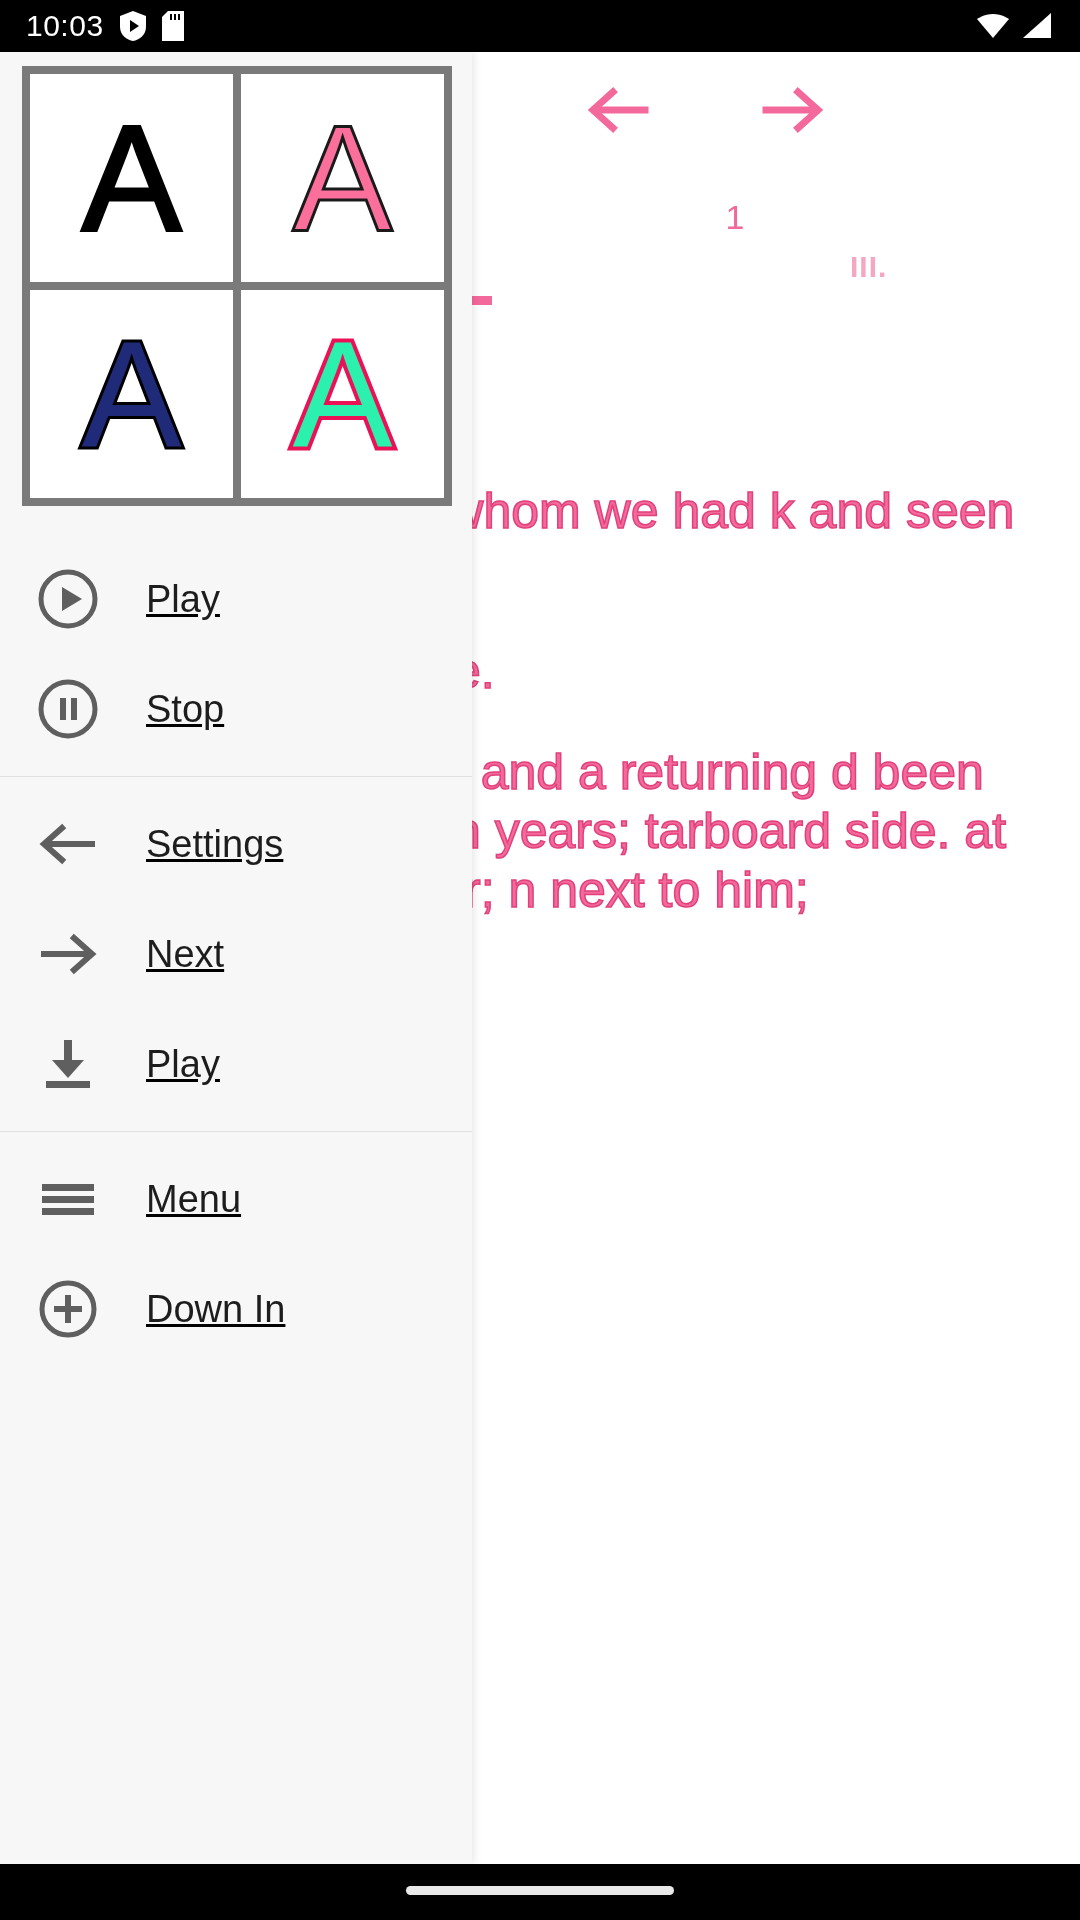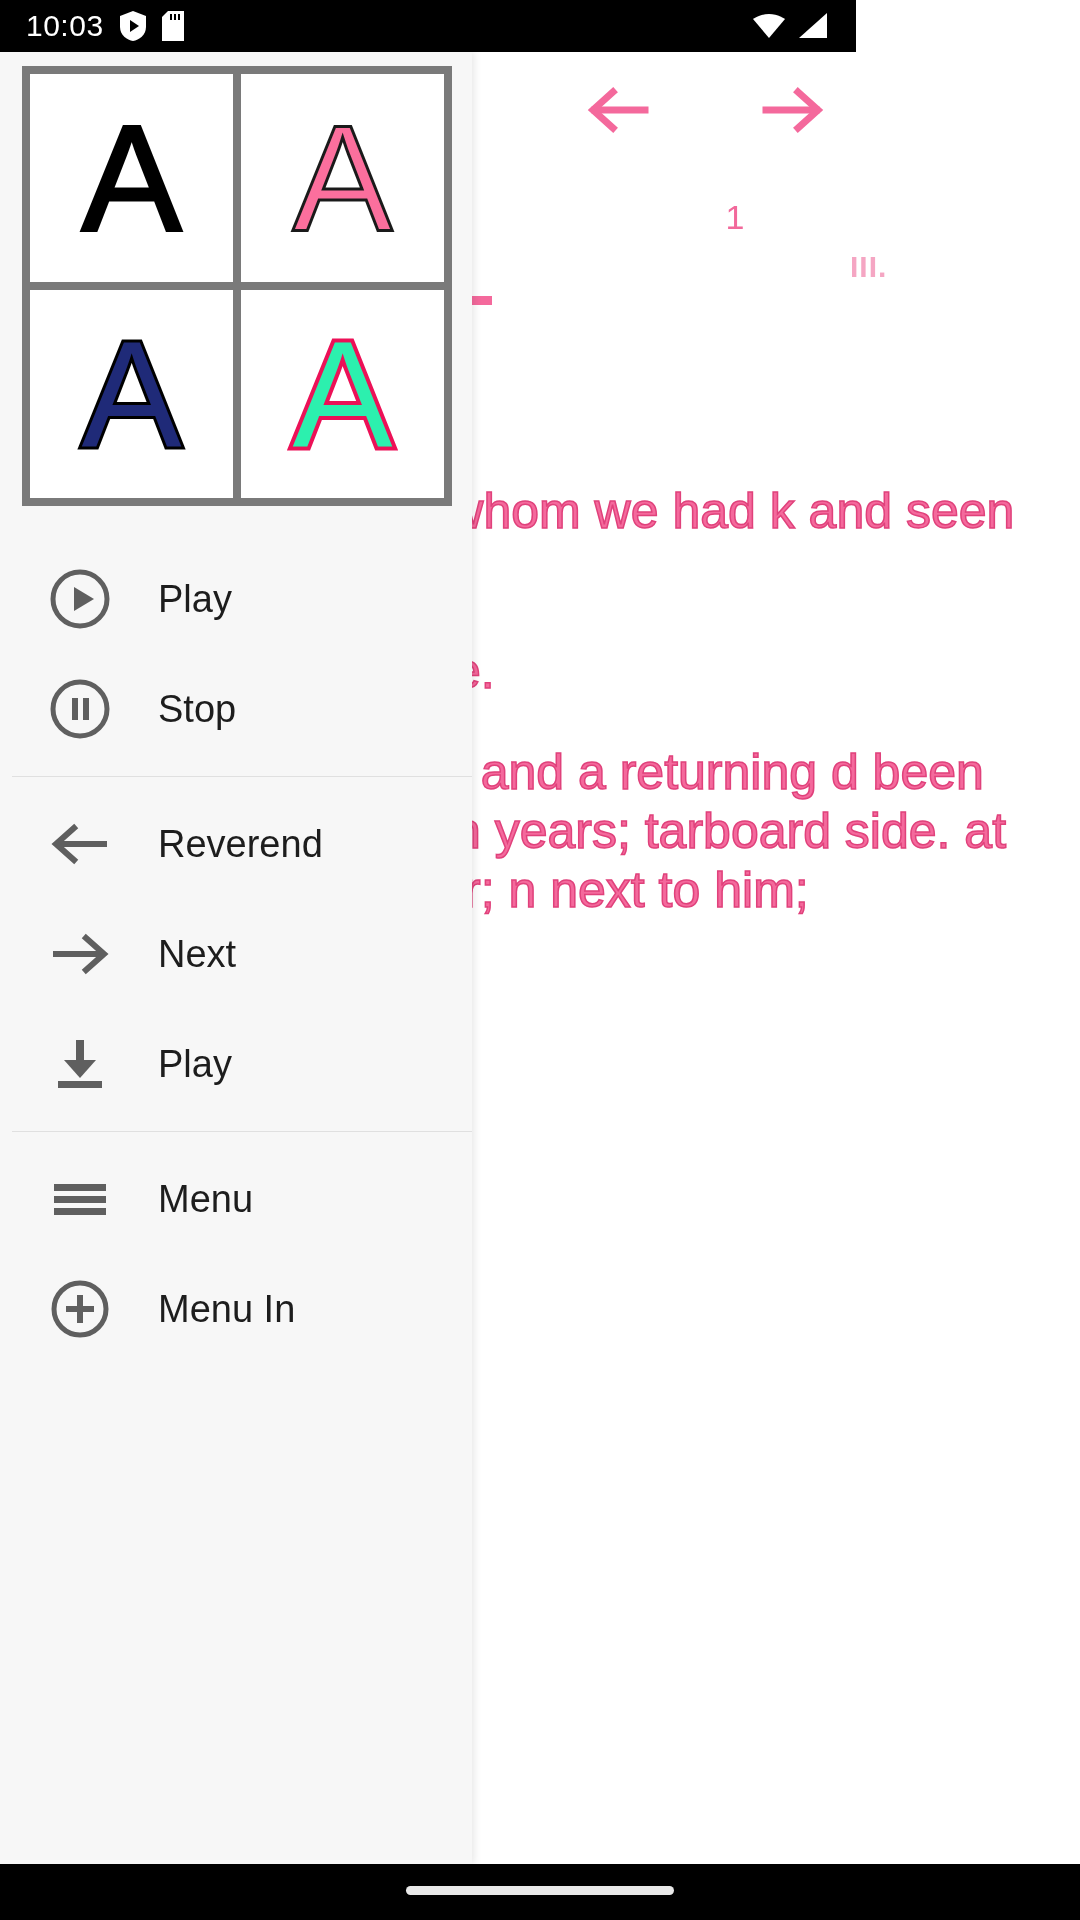--- a/index.html
+++ b/index.html
@@ -6,21 +6,21 @@
   html, body {
     width:1080px; height:1920px;
     background:#ffffff;
     font-family:"Liberation Sans", sans-serif;
     overflow:hidden;
   }
   #screen { position:relative; width:1080px; height:1920px; overflow:hidden; background:#fff; }
 
   
   .statusbar{
-    position:absolute; left:0; top:0; width:856px; height:52px;
+    position:absolute; left:0; top:0; width:1080px; height:52px;
     background:#000; color:#fff; display:flex; align-items:center;
     padding:0 26px; z-index:40;
   }
   .sb-time{ font-size:30px; letter-spacing:.5px; line-height:1; font-weight:400; }
   .sb-left{ display:flex; align-items:center; gap:16px; }
   .sb-spacer{ flex:1; }
   .sb-right{ display:flex; align-items:center; gap:10px; }
   .ico-shield{ width:26px; height:30px; position:relative; }
   .ico-sdcard{ width:22px; height:30px; position:relative; }
   .ico-wifi{ width:34px; height:26px; }
@@ -79,21 +79,21 @@
   }
   .swatch .glyph{
     font-size:150px; line-height:1; font-weight:400;
     font-family:"Liberation Sans", sans-serif;
   }
   .gl-1{ color:#000000; -webkit-text-stroke:3px #000000; }
   .gl-2{ color:#fb6f9d; -webkit-text-stroke:3px #1a1a1a; }
   .gl-3{ color:#1f2a78; -webkit-text-stroke:6px #000000; paint-order:stroke fill; }
   .gl-4{ color:#2cf0ae; -webkit-text-stroke:8px #ec1157; paint-order:stroke fill; }
 
-  .menu-list{ position:absolute; left:12px; top:492px; width:472px; }
+  .menu-list{ position:absolute; left:0; top:492px; width:472px;text-decoration:underline; }
   .mrow{
     display:flex; align-items:center; height:110px;
     padding-left:22px; cursor:default;
   }
   .mrow .icw{
     width:92px; min-width:92px; height:92px;
     display:flex; align-items:center; justify-content:center;
   }
   .mrow .lbl{
     margin-left:32px; font-size:38px; color:#1d1d1d; line-height:1;
@@ -226,21 +226,21 @@
 
       <div class="mrow">
         <span class="icw">
           <svg width="64" height="64" viewBox="0 0 64 64">
               <g stroke="#5f5f5f" stroke-width="6" fill="none" stroke-linecap="square">
                 <path d="M56 32 H12"></path>
                 <path d="M26 16 L8 32 L26 48"></path>
               </g>
             </svg>
         </span>
-        <span class="lbl">Reverend</span>
+        <span class="lbl">Settings</span>
       </div>
 
       <div class="mrow">
         <span class="icw">
           <svg width="64" height="64" viewBox="0 0 64 64">
               <g stroke="#5f5f5f" stroke-width="6" fill="none" stroke-linecap="square">
                 <path d="M8 32 H52"></path>
                 <path d="M38 16 L56 32 L38 48"></path>
               </g>
             </svg>
@@ -274,21 +274,21 @@
       </div>
 
       <div class="mrow">
         <span class="icw">
           <svg width="64" height="64" viewBox="0 0 64 64">
             <circle cx="32" cy="32" r="26" fill="none" stroke="#5f5f5f" stroke-width="5"></circle>
             <rect x="29" y="18" width="6" height="28" fill="#5f5f5f"></rect>
             <rect x="18" y="29" width="28" height="6" fill="#5f5f5f"></rect>
           </svg>
         </span>
-        <span class="lbl">Menu In</span>
+        <span class="lbl">Down In</span>
       </div>
 
     </div>
   </div>
 
   <div class="gesturebar">
     <div class="pill"></div>
   </div>
 
 </div>

